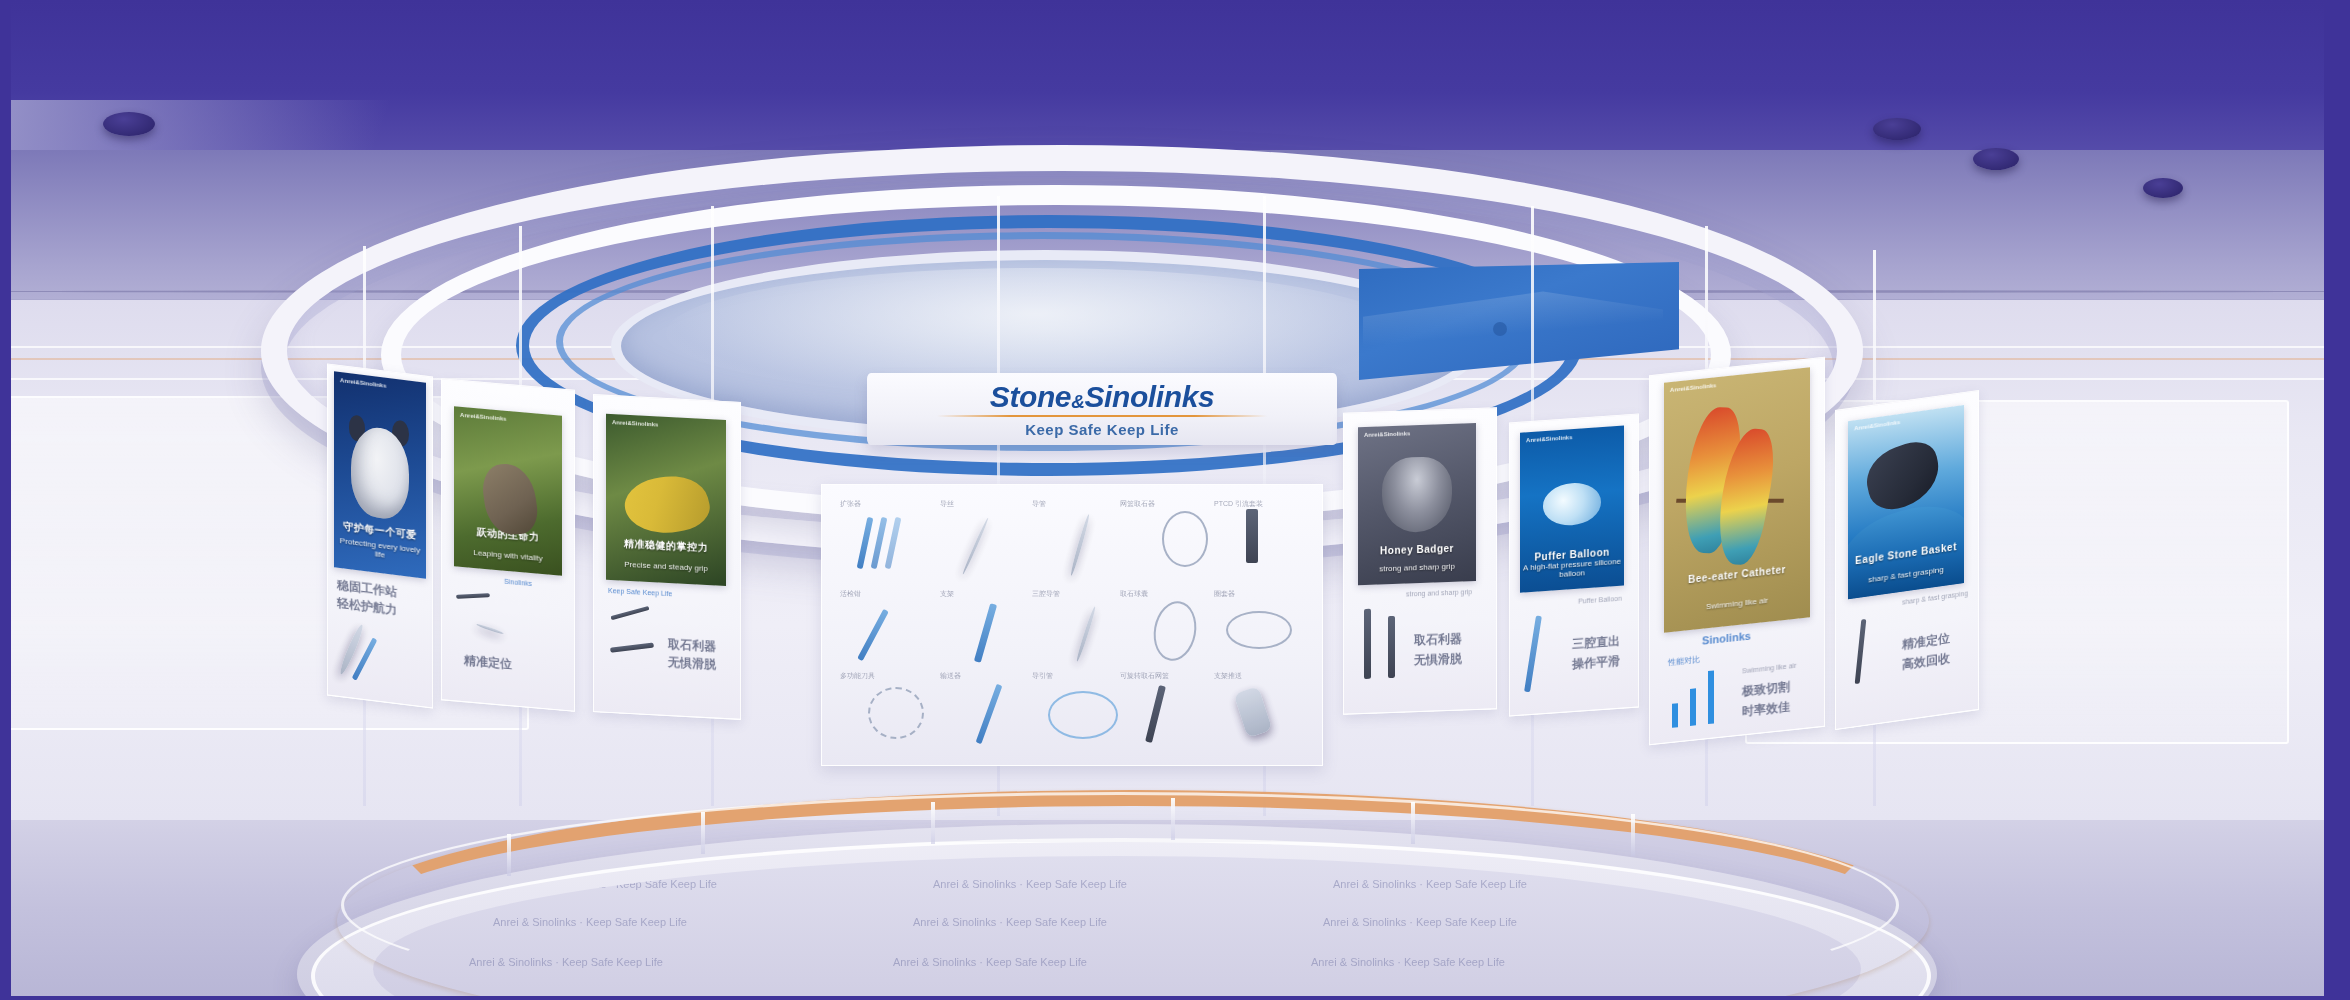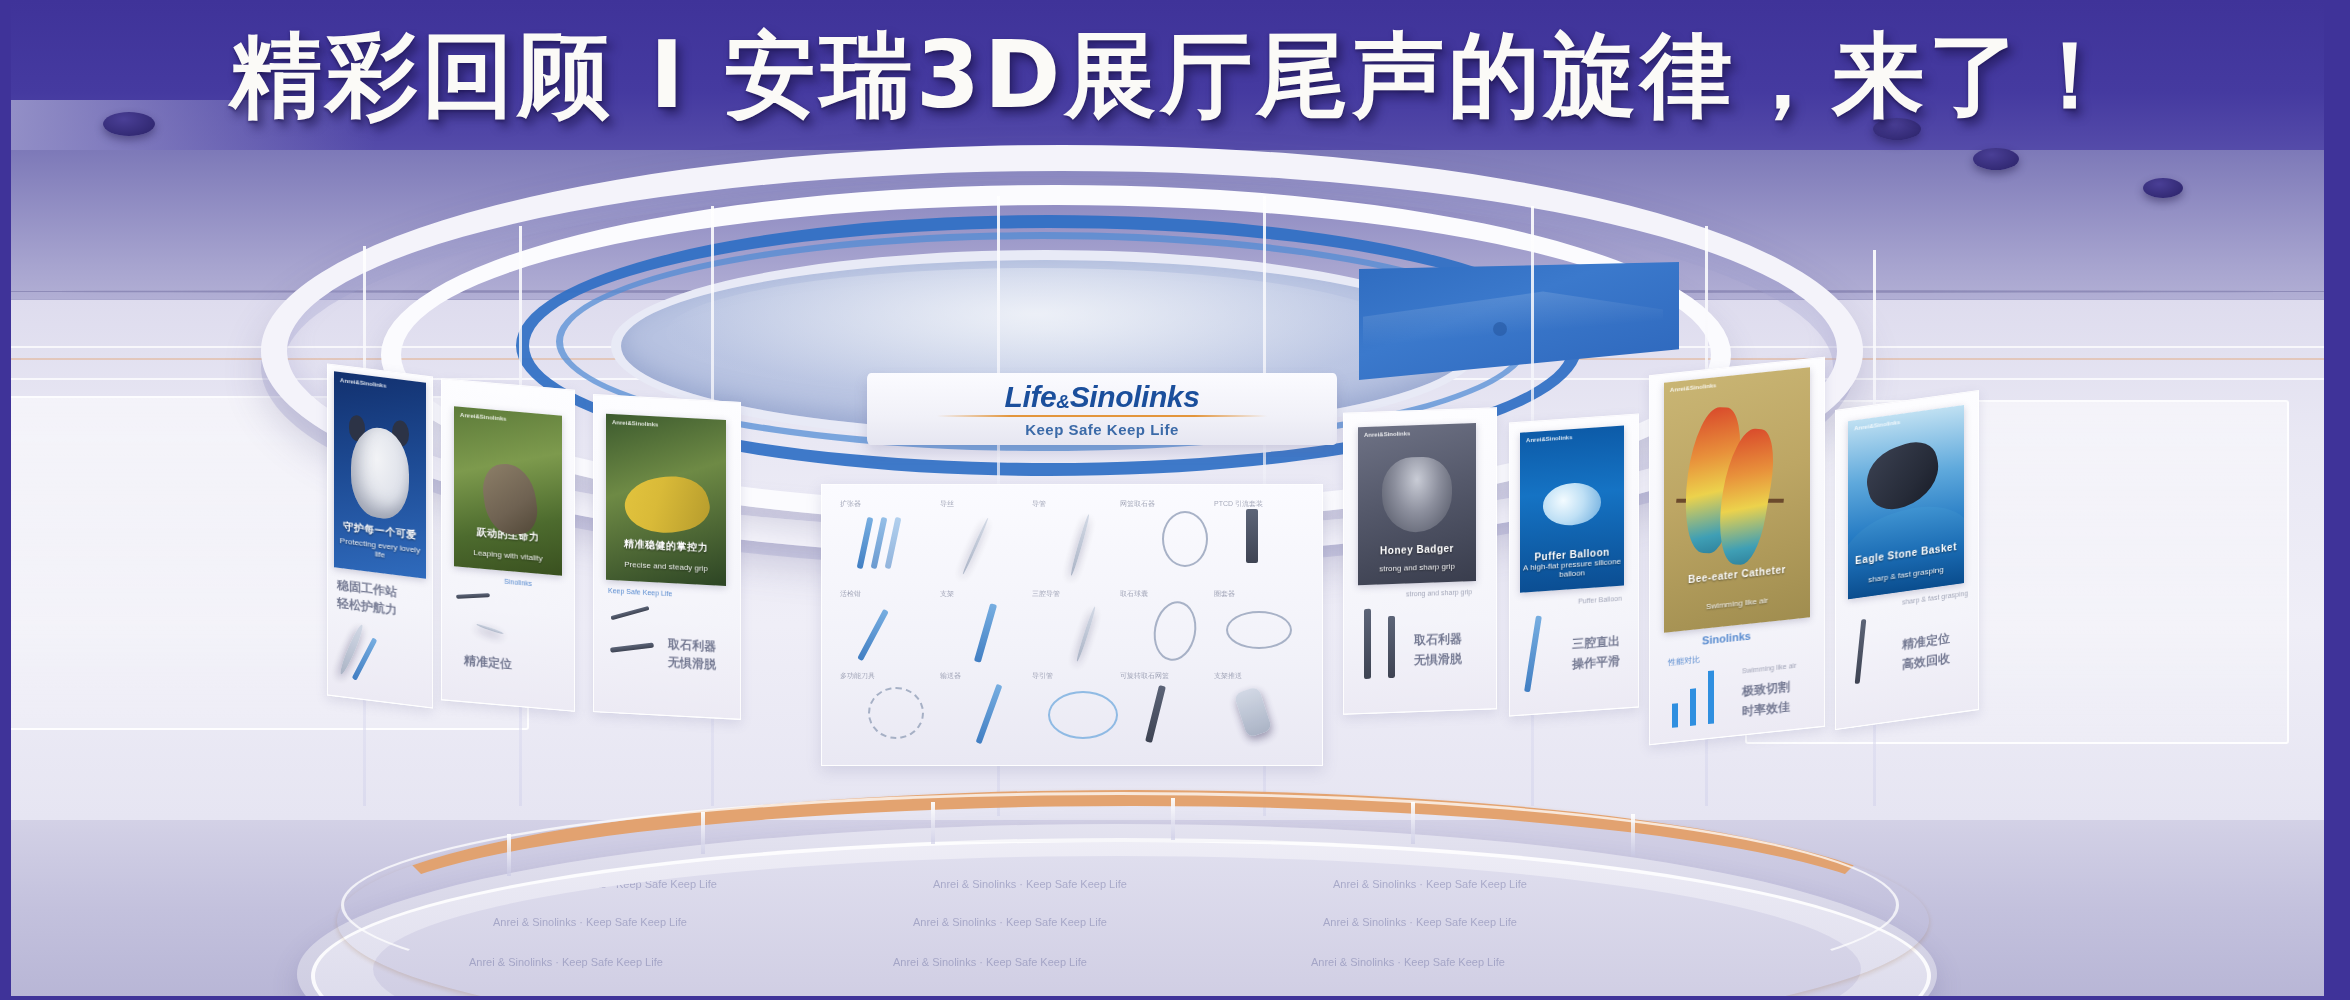--- a/index.html
+++ b/index.html
@@ -384,21 +384,21 @@
     <div class="rod" style="left:508px;top:226px;height:580px"></div>
     <div class="rod" style="left:700px;top:206px;height:600px"></div>
     <div class="rod" style="left:986px;top:196px;height:620px"></div>
     <div class="rod" style="left:1252px;top:196px;height:620px"></div>
     <div class="rod" style="left:1520px;top:206px;height:600px"></div>
     <div class="rod" style="left:1694px;top:226px;height:580px"></div>
     <div class="rod" style="left:1862px;top:250px;height:556px"></div>
 
     <div class="logo-board">
       <div class="logo-word">
-        <span>Life</span><span class="amp">&amp;</span><span>Sinolinks</span>
+        <span>Stone</span><span class="amp">&amp;</span><span>Sinolinks</span>
       </div>
       <div class="logo-underline"></div>
       <div class="logo-tag">Keep Safe Keep Life</div>
     </div>
 
     <div class="exhibit-wall">
 
       <div class="panel" style="left:-14px;top:-22px;width:104px;height:330px;transform:skewY(7deg);">
         <div class="poster art-panda" style="left:6px;top:6px;width:92px;height:196px;">
           <span class="plogo">Anrei&amp;Sinolinks</span>
@@ -570,15 +570,14 @@
     <div class="rail-post" style="left:1160px;top:798px;"></div>
     <div class="rail-post" style="left:1400px;top:802px;"></div>
     <div class="rail-post" style="left:1620px;top:814px;"></div>
 
   </div>
 
   <div class="frame-edge frame-left"></div>
   <div class="frame-edge frame-right"></div>
   <div class="frame-edge frame-bottom"></div>
 
-  <div class="headline">精彩回顾 I 安瑞3D展厅尾声的旋律，来了！</div>
 
 </div>
 
 </body></html>

